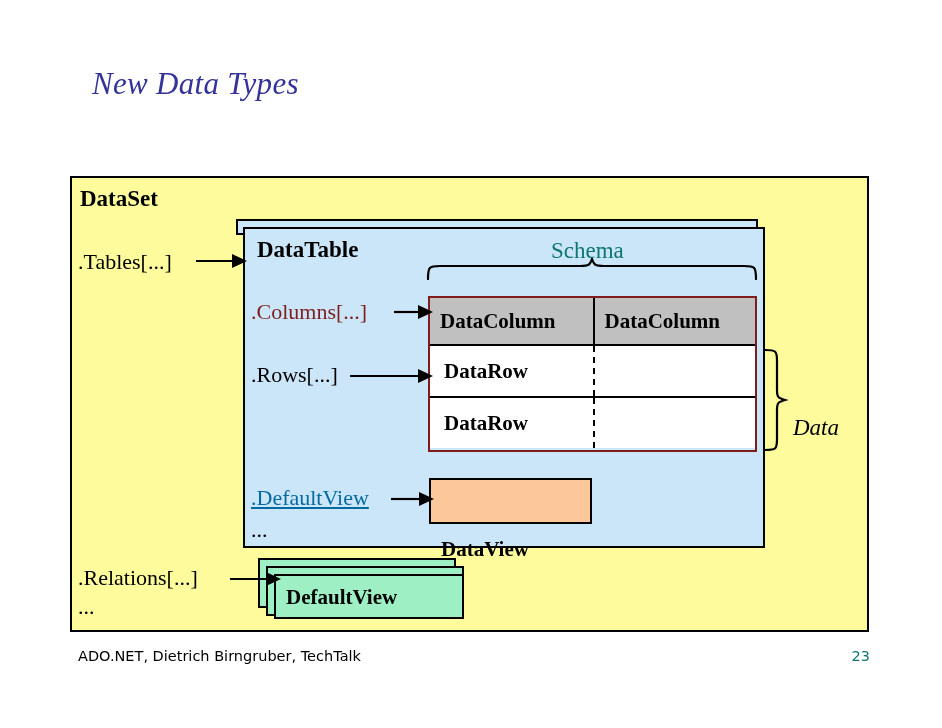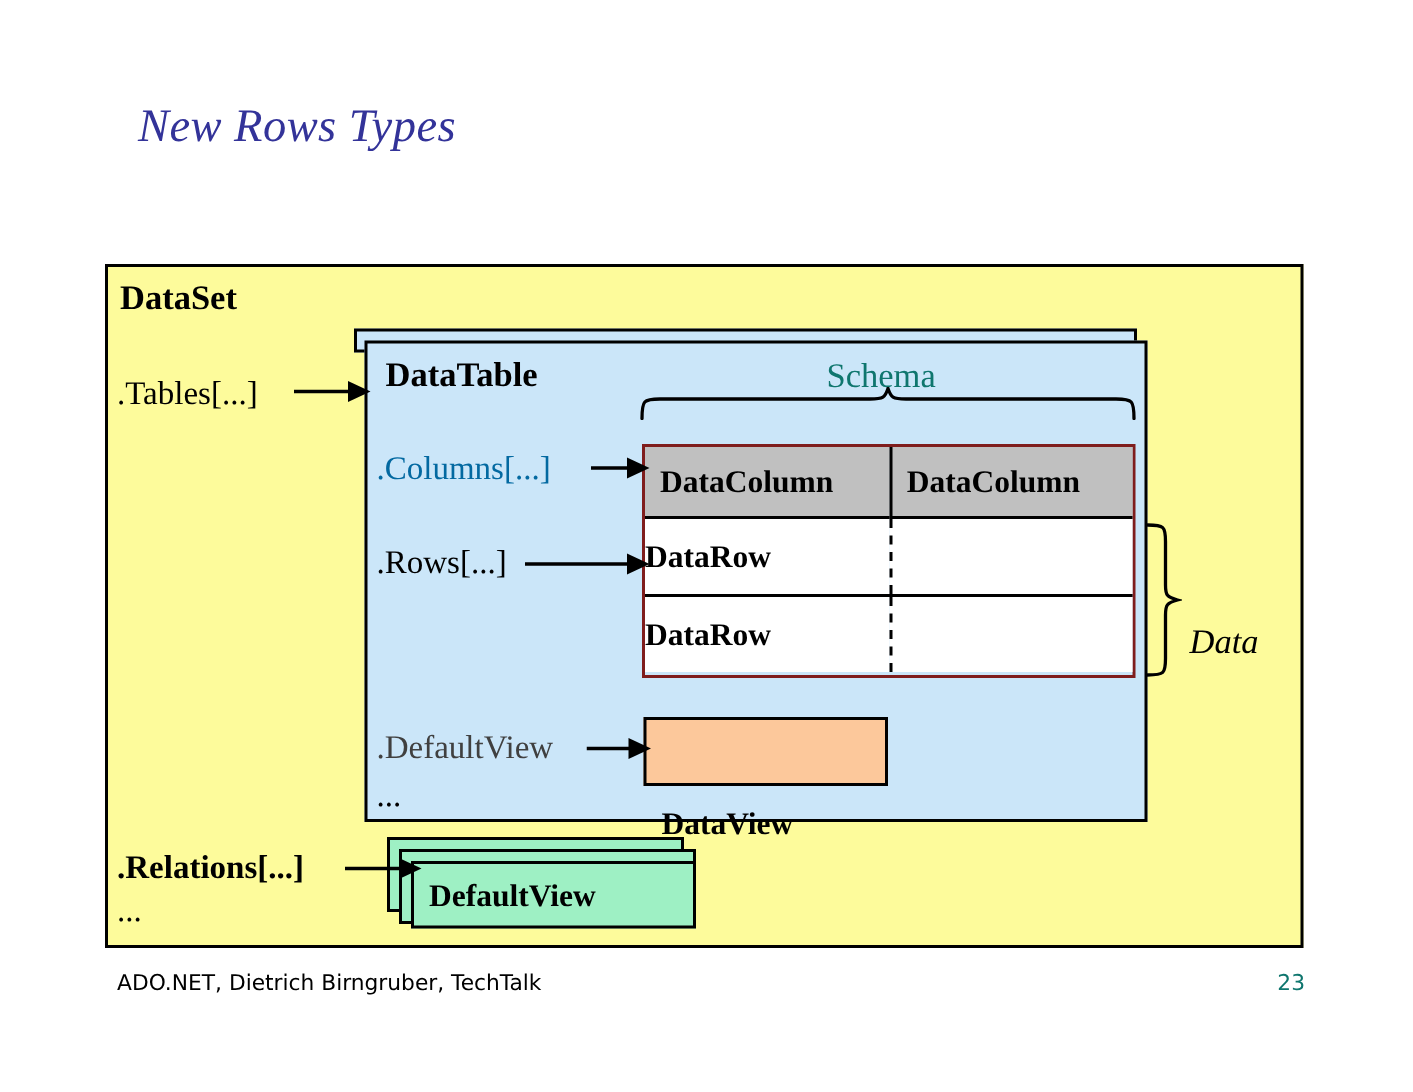--- a/index.html
+++ b/index.html
@@ -108,21 +108,20 @@
     color: #000000;
     white-space: nowrap;
   }
   #relations-label {
     position: absolute;
     left: 78px;
     top: 565px;
     font-size: 22px;
     color: #000000;
     white-space: nowrap;
-    font-weight: bold;
   }
   #relations-ellipsis {
     position: absolute;
     left: 78px;
     top: 594px;
     font-size: 22px;
     color: #000000;
     white-space: nowrap;
   }
 
@@ -151,39 +150,40 @@
     font-size: 23px;
     font-weight: bold;
     color: #000000;
     white-space: nowrap;
   }
   #columns-label {
     position: absolute;
     left: 251px;
     top: 299px;
     font-size: 22px;
-    color: #0369a1;
+    color: #7f1d1d;
     white-space: nowrap;
     text-align: right;
   }
   #rows-label {
     position: absolute;
     left: 251px;
     top: 362px;
     font-size: 22px;
     color: #000000;
     white-space: nowrap;
   }
   #defaultview-label {
     position: absolute;
     left: 251px;
     top: 485px;
     font-size: 22px;
-    color: #404040;
-    white-space: nowrap;
+    color: #0369a1;
+    white-space: nowrap;
+    text-decoration: underline;
   }
   #datatable-ellipsis {
     position: absolute;
     left: 251px;
     top: 517px;
     font-size: 22px;
     color: #000000;
     white-space: nowrap;
   }
 
@@ -243,21 +243,21 @@
     height: 50px;
     display: flex;
   }
   #grid-row-0 { top: 48px; border-bottom: 2px solid #000000; }
   #grid-row-1 { top: 100px; }
   .grid-row .cell {
     flex: 1 1 50%;
     background: #ffffff;
     display: flex;
     align-items: center;
-    padding-left: 0;
+    padding-left: 14px;
     font-size: 21px;
     font-weight: bold;
     color: #000000;
     box-sizing: border-box;
   }
   .grid-row .cell + .cell {
     border-left: 2px dashed #000000;
   }
 
   
@@ -371,21 +371,21 @@
     font-size: 14.5px;
     color: #0f766e;
     white-space: nowrap;
   }
 </style>
 </head>
 <body>
 
 <div id="slide">
 
-  <div id="slide-title">New Rows Types</div>
+  <div id="slide-title">New Data Types</div>
 
 
   <div id="dataset-panel"></div>
   <div id="dataset-label">DataSet</div>
   <div id="tables-label">.Tables[...]</div>
   <div id="relations-label">.Relations[...]</div>
   <div id="relations-ellipsis">...</div>
 
   <div class="stack-back" id="dt-back1"></div>
   <div id="dt-main"></div>

